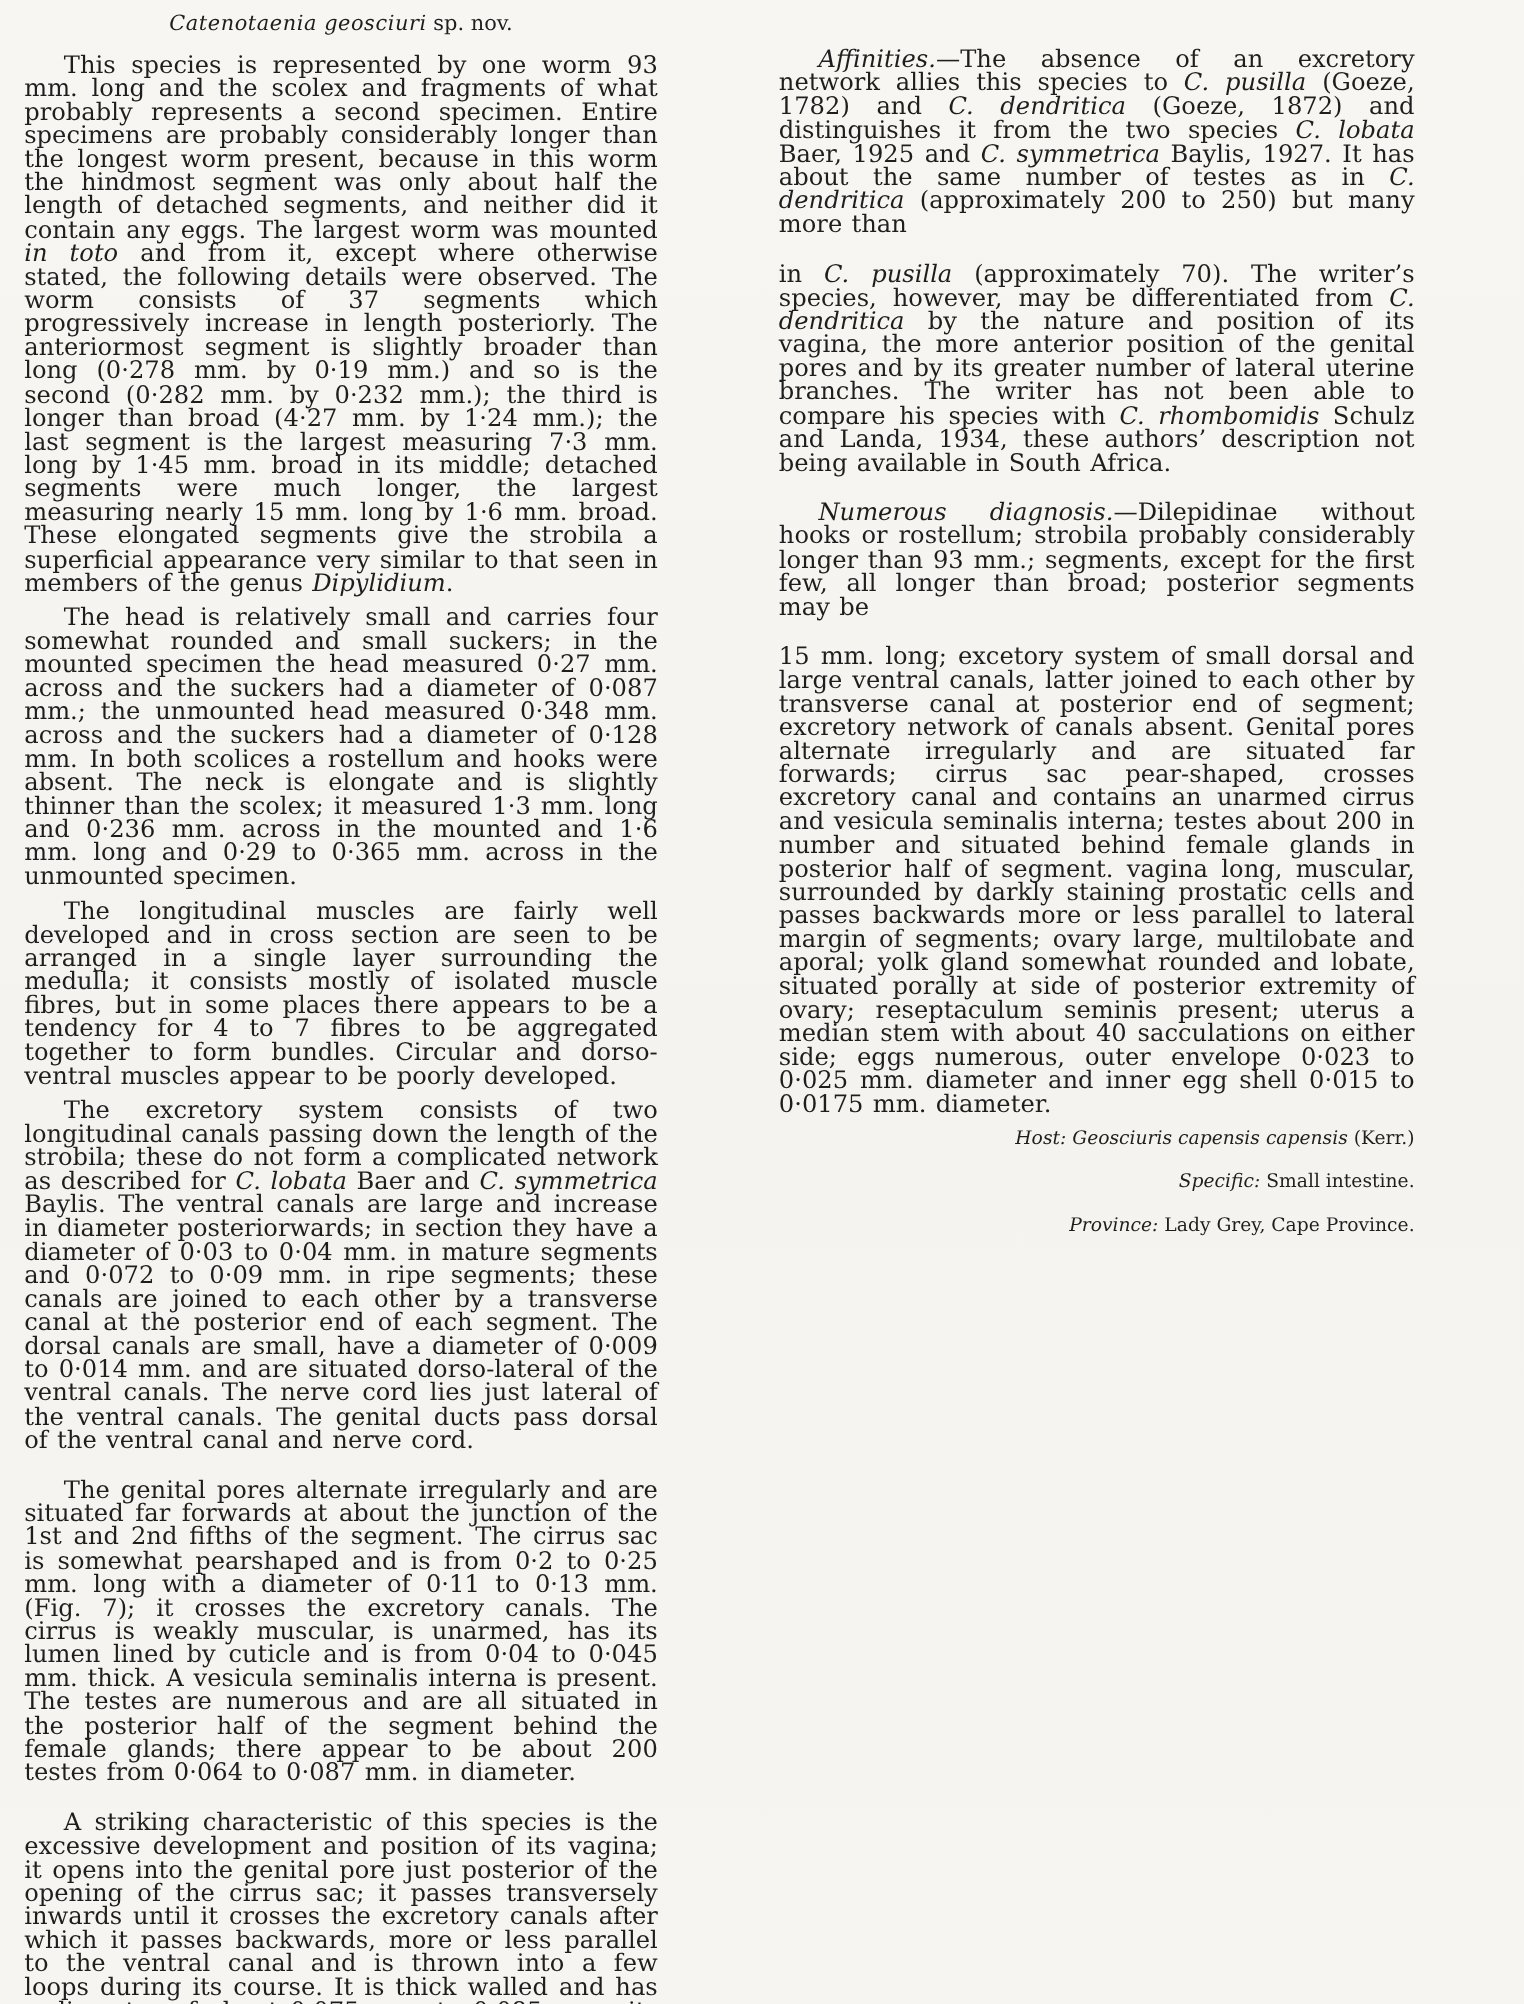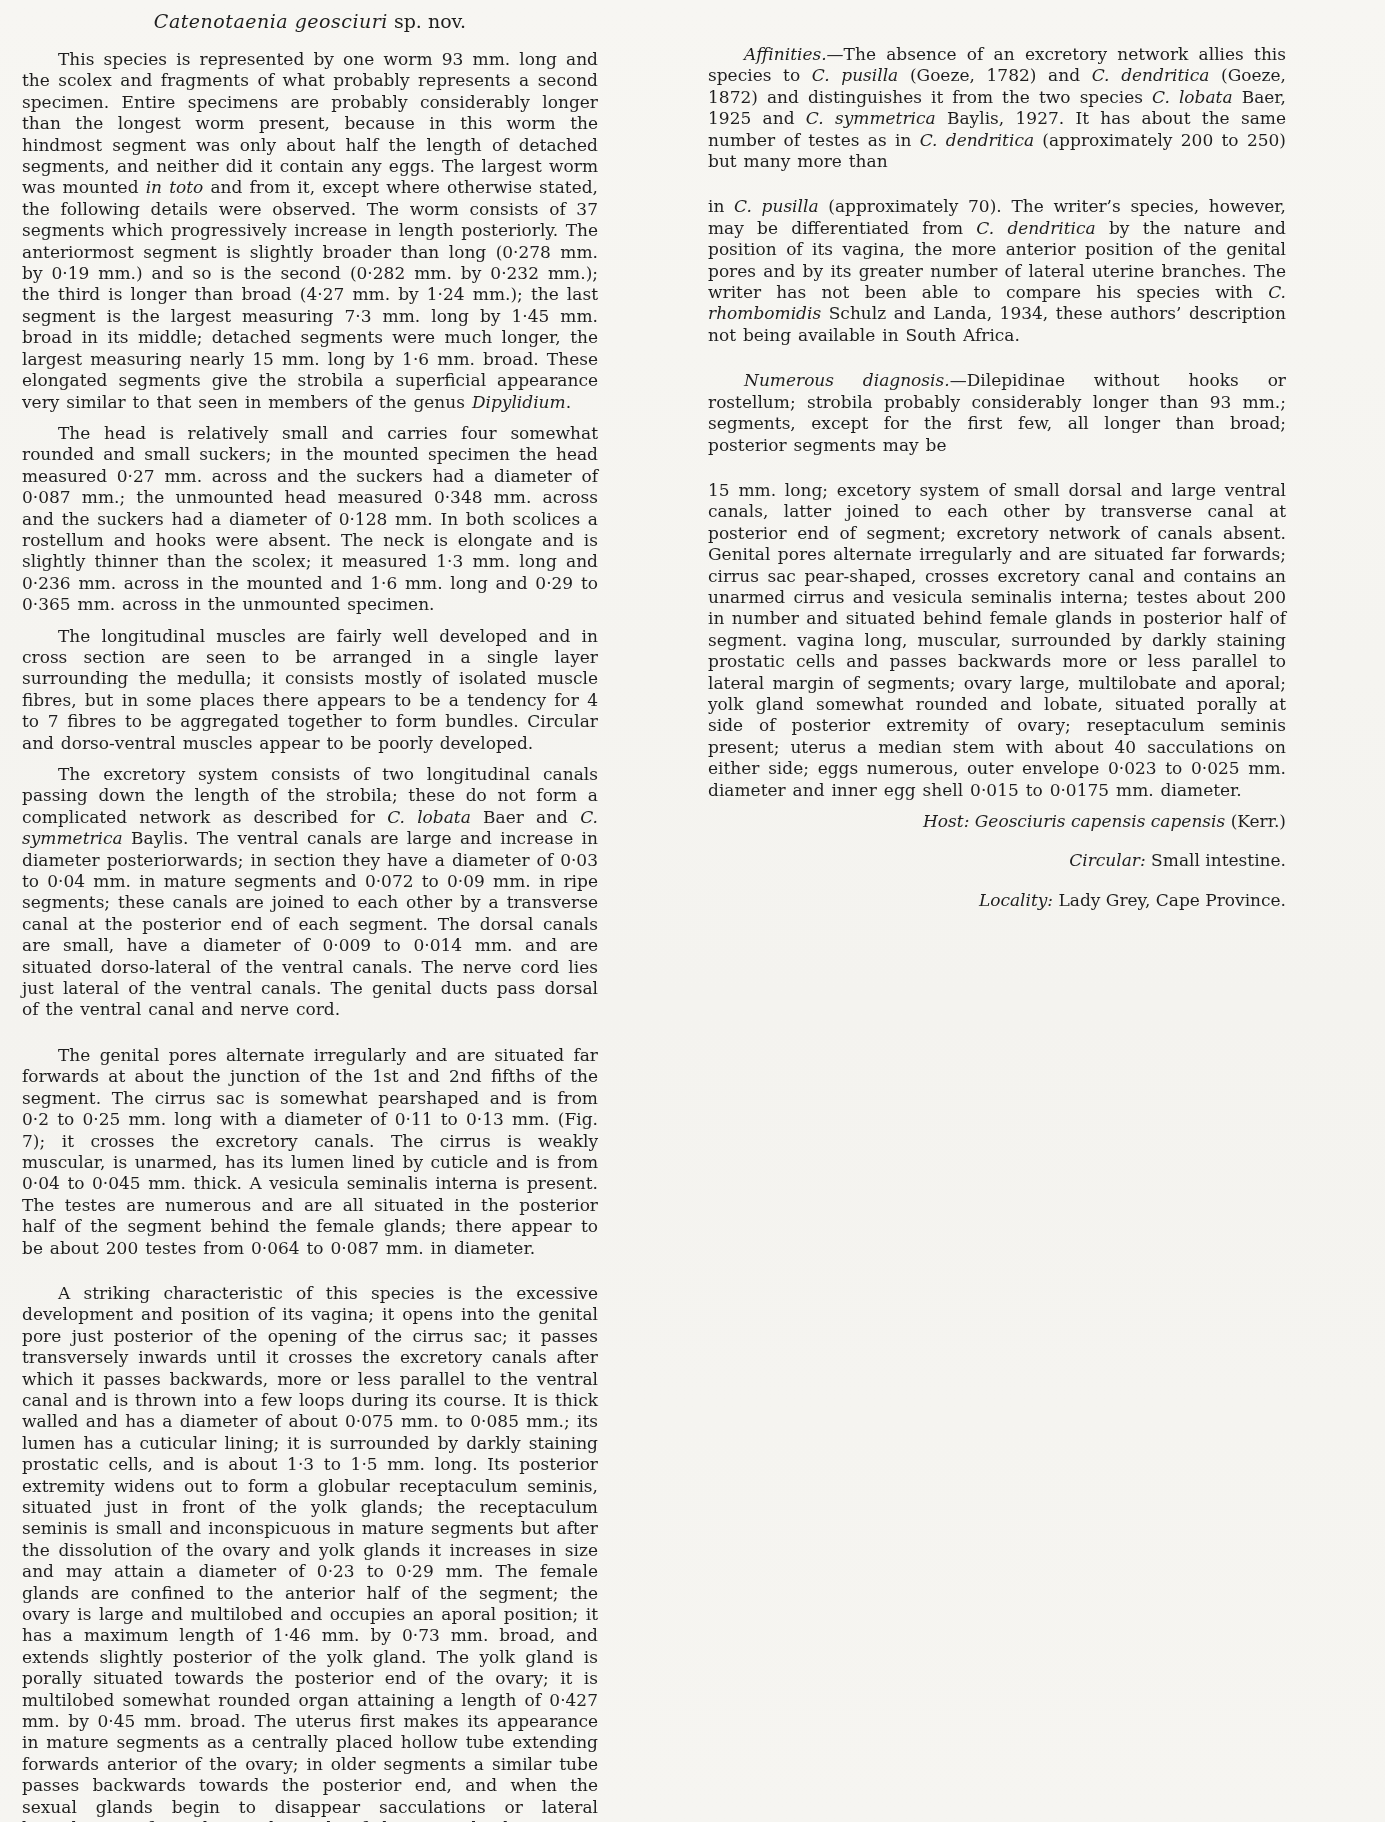--- a/index.html
+++ b/index.html
@@ -18,21 +18,21 @@
   .col-left  { position: absolute; left: 22px;  top: 8px;  width: 576px; }
   .col-right { position: absolute; left: 708px; top: 44px; width: 578px; }
   .title {
     text-align: center;
     font-size: 19px;
     margin: 2px 0 17px 0;
     white-space: nowrap;
   }
   .title .sci { font-style: italic; letter-spacing: 0.5px; }
   p.body-par {
-    font-size: 17px;
+    font-size: 22px;
     line-height: 21.4px;
     text-align: justify;
     word-spacing: 1.5px;
     margin: 0 0 10px 0;
   }
   p.indent { text-indent: 36px; }
   p.gap-top { margin-top: 24px; }
   p.tax-line {
     font-size: 17px;
     line-height: 21.4px;
@@ -58,17 +58,17 @@
     <p class="body-par indent gap-top">A striking characteristic of this species is the excessive development and position of its vagina; it opens into the genital pore just posterior of the opening of the cirrus sac; it passes transversely inwards until it crosses the excretory canals after which it passes backwards, more or less parallel to the ventral canal and is thrown into a few loops during its course. It is thick walled and has a diameter of about 0·075 mm. to 0·085 mm.; its lumen has a cuticular lining; it is surrounded by darkly staining prostatic cells, and is about 1·3 to 1·5 mm. long. Its posterior extremity widens out to form a globular receptaculum seminis, situated just in front of the yolk glands; the receptaculum seminis is small and inconspicuous in mature segments but after the dissolution of the ovary and yolk glands it increases in size and may attain a diameter of 0·23 to 0·29 mm. The female glands are confined to the anterior half of the segment; the ovary is large and multilobed and occupies an aporal position; it has a maximum length of 1·46 mm. by 0·73 mm. broad, and extends slightly posterior of the yolk gland. The yolk gland is porally situated towards the posterior end of the ovary; it is multilobed somewhat rounded organ attaining a length of 0·427 mm. by 0·45 mm. broad. The uterus first makes its appearance in mature segments as a centrally placed hollow tube extending forwards anterior of the ovary; in older segments a similar tube passes backwards towards the posterior end, and when the sexual glands begin to disappear sacculations or lateral branches are formed on either side of this central tube; in ripe segments these lateral sacculations number about 40 on either side and the majority show secondary indentations (Fig. 8). Numerous eggs are present; the outer membranous envelope has diameter of 0·023 to 0·025 mm.; the inner cuticular shell is oval, 0·015 to 0·0175 mm. long by 0·11 mm. broad, and the embryo fills its lumen. The six hexacanth hooks are small and only measure 0·005 to 0·006 mm. in length.</p>
   </div>
 
   <div class="col-right">
     <p class="body-par indent"><i>Affinities.</i>—The absence of an excretory network allies this species to <i>C. pusilla</i> (Goeze, 1782) and <i>C. dendritica</i> (Goeze, 1872) and distinguishes it from the two species <i>C. lobata</i> Baer, 1925 and <i>C. symmetrica</i> Baylis, 1927. It has about the same number of testes as in <i>C. dendritica</i> (approximately 200 to 250) but many more than</p>
     <p class="body-par gap-top">in <i>C. pusilla</i> (approximately 70). The writer’s species, however, may be differentiated from <i>C. dendritica</i> by the nature and position of its vagina, the more anterior position of the genital pores and by its greater number of lateral uterine branches. The writer has not been able to compare his species with <i>C. rhombomidis</i> Schulz and Landa, 1934, these authors’ description not being available in South Africa.</p>
     <p class="body-par indent gap-top"><i>Numerous diagnosis.</i>—Dilepidinae without hooks or rostellum; strobila probably considerably longer than 93 mm.; segments, except for the first few, all longer than broad; posterior segments may be</p>
     <p class="body-par gap-top">15 mm. long; excetory system of small dorsal and large ventral canals, latter joined to each other by transverse canal at posterior end of segment; excretory network of canals absent. Genital pores alternate irregularly and are situated far forwards; cirrus sac pear-shaped, crosses excretory canal and contains an unarmed cirrus and vesicula seminalis interna; testes about 200 in number and situated behind female glands in posterior half of segment. vagina long, muscular, surrounded by darkly staining prostatic cells and passes backwards more or less parallel to lateral margin of segments; ovary large, multilobate and aporal; yolk gland somewhat rounded and lobate, situated porally at side of posterior extremity of ovary; reseptaculum seminis present; uterus a median stem with about 40 sacculations on either side; eggs numerous, outer envelope 0·023 to 0·025 mm. diameter and inner egg shell 0·015 to 0·0175 mm. diameter.</p>
 
     <p class="tax-line" style="margin-top:6px"><i>Host: Geosciuris capensis capensis</i> (Kerr.)</p>
-    <p class="tax-line"><i>Circular:</i> Small intestine.</p>
-    <p class="tax-line"><i>Locality:</i> Lady Grey, Cape Province.</p>
+    <p class="tax-line"><i>Specific:</i> Small intestine.</p>
+    <p class="tax-line"><i>Province:</i> Lady Grey, Cape Province.</p>
   </div>
 
 </div>
 
 </body></html>

